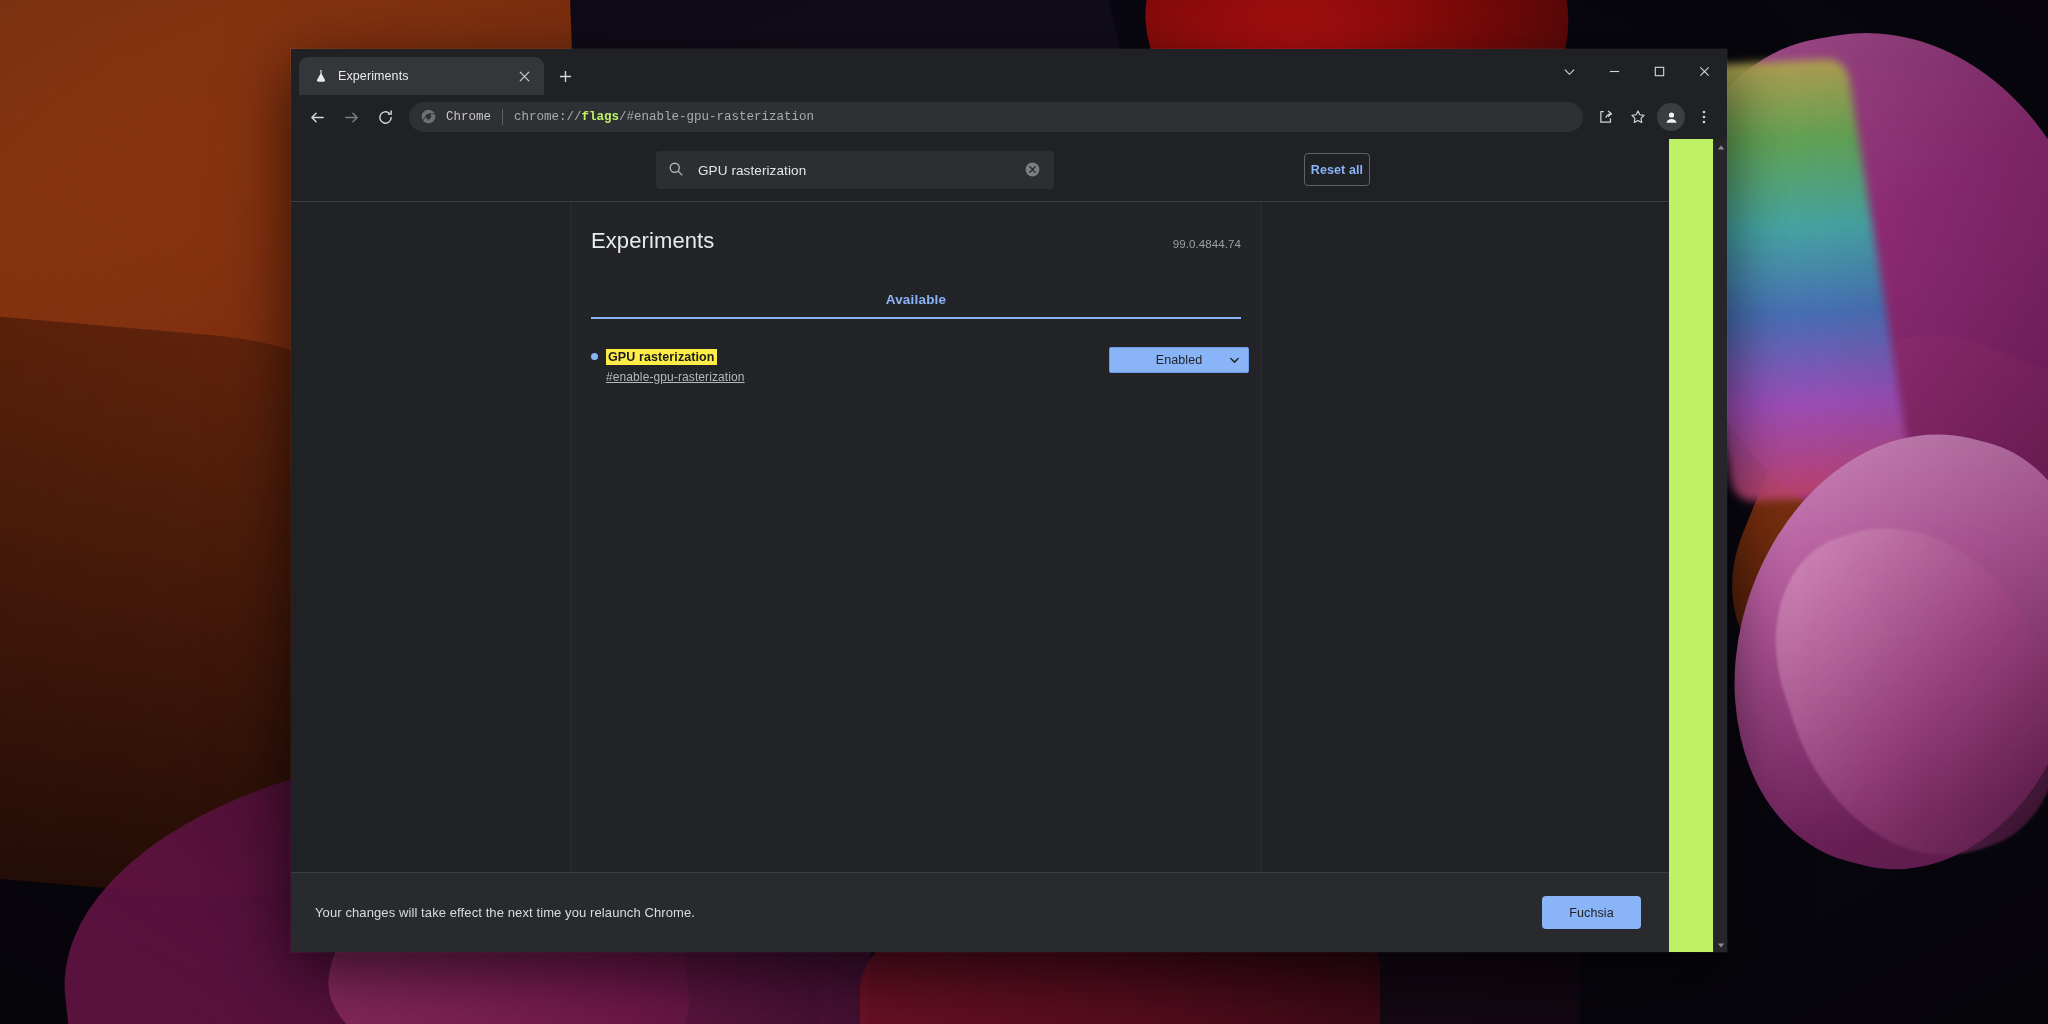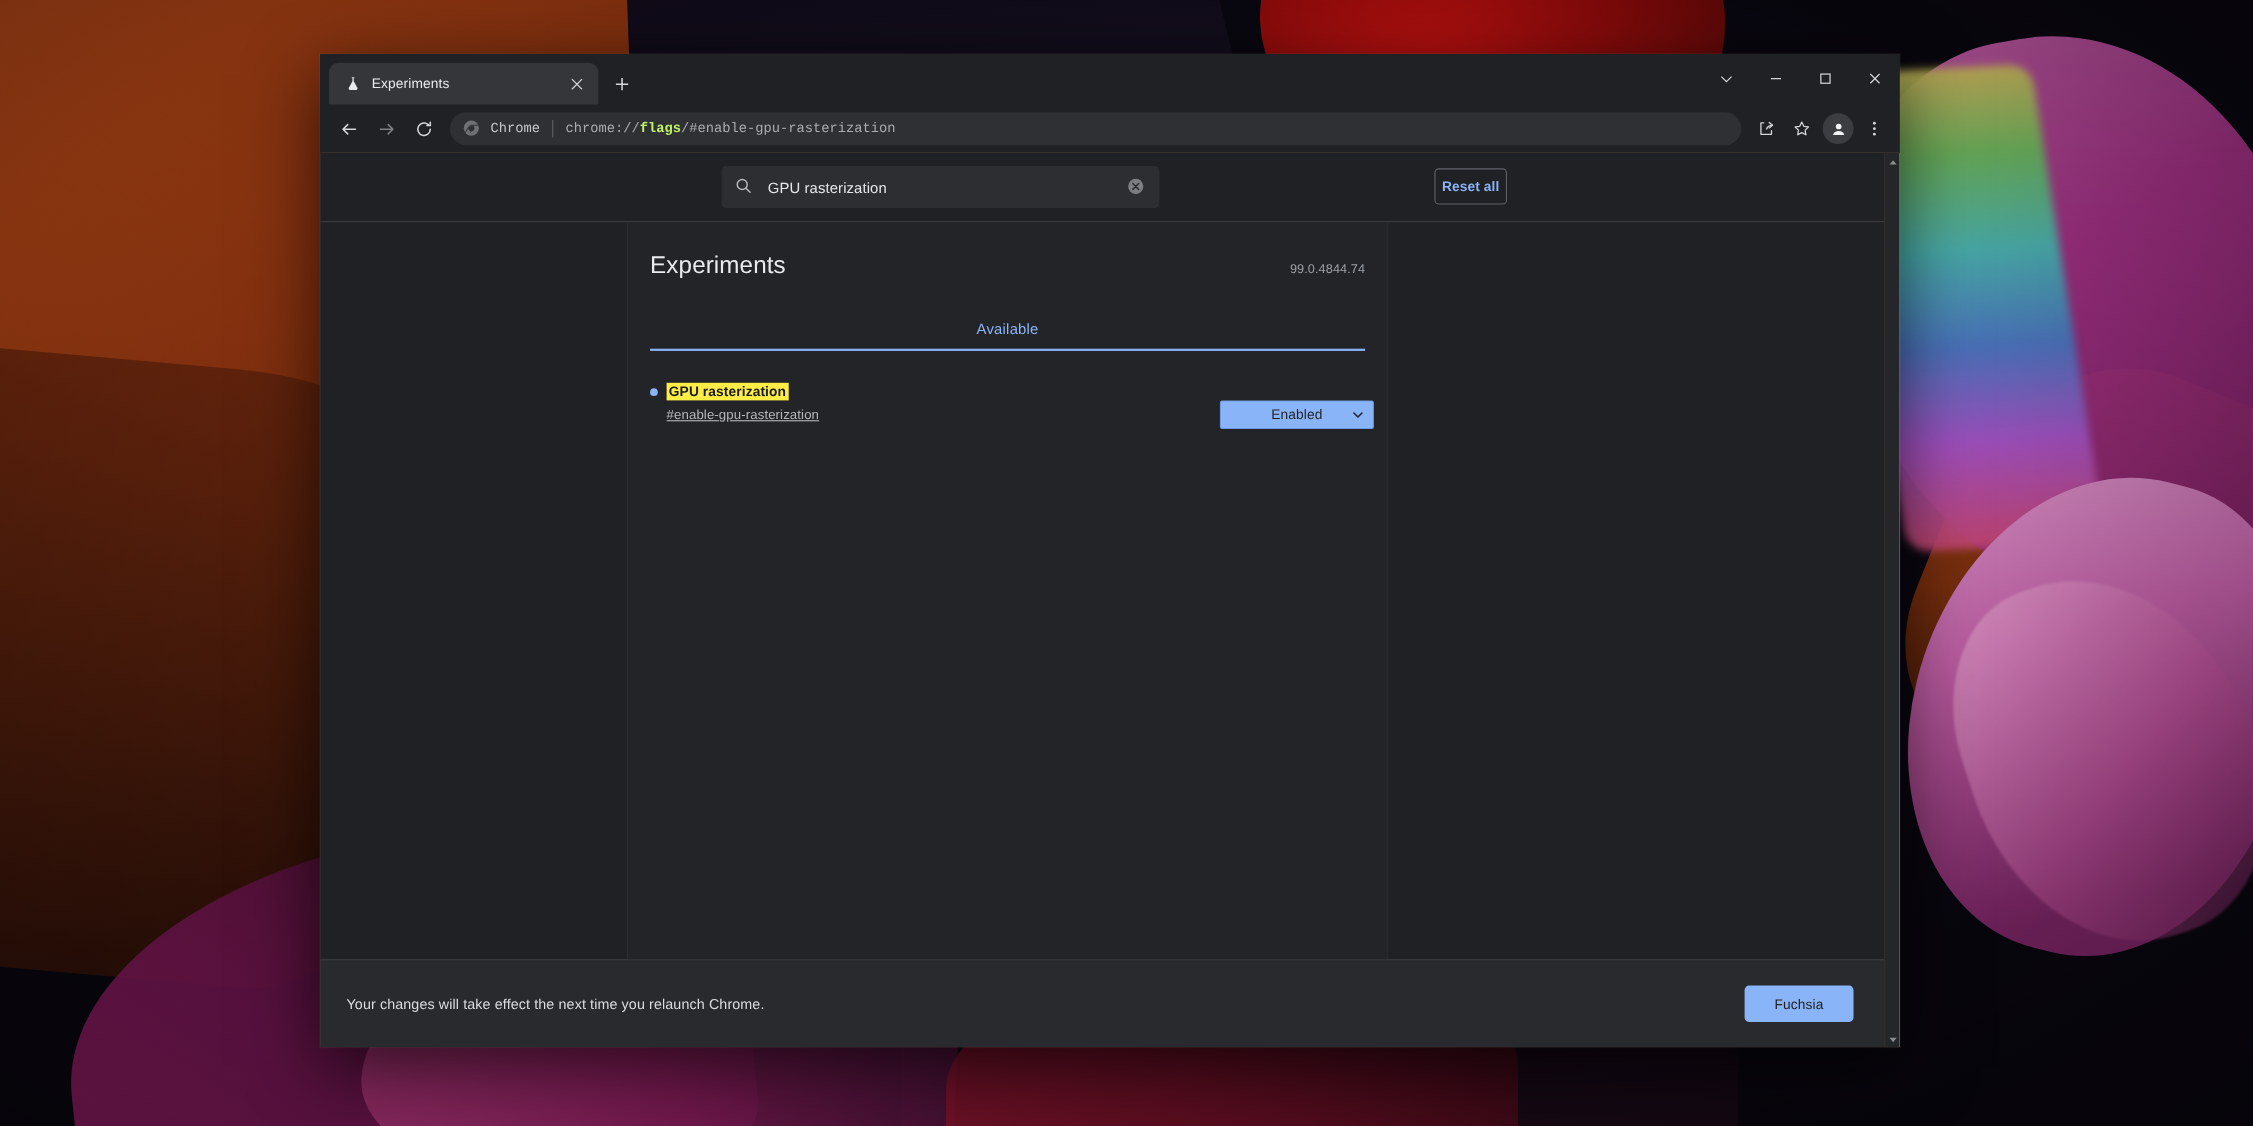--- a/index.html
+++ b/index.html
@@ -215,24 +215,25 @@
     width: 28px; height: 28px; flex: none;
     border-radius: 50%;
     background: #3c3d41;
     display: flex; align-items: center; justify-content: center;
     margin: 0 2px;
   }
 
   
   .viewport {
     flex: 1 1 auto;
-    background: #fdba74;
+    background: #bef264;
     display: flex;
     position: relative;
     overflow: hidden;
+    gap: 44px;
   }
   .page {
     flex: 1 1 auto;
     display: flex; flex-direction: column;
     position: relative;
     background: #202124;
     overflow: hidden;
   }
 
   
@@ -307,20 +308,21 @@
     margin-top: 26px;
     border-bottom: 1px solid #3c3d41;
   }
   .ftab {
     flex: 1 1 50%;
     text-align: center;
     padding: 12px 0 11px;
     font-size: 13.5px; color: #9aa0a6;
     position: relative;
     letter-spacing: .2px;
+    font-weight: bold;
   }
   .ftab.active { color: #8ab4f8; }
   .ftab.active::after {
     content: ""; position: absolute;
     left: 0; right: 0; bottom: -1px; height: 2px;
     background: #8ab4f8;
   }
 
   .flag {
     display: flex;
@@ -348,21 +350,21 @@
     letter-spacing: .1px;
   }
   .flag-link {
     margin-top: 5px;
     font-size: 12px; color: #b5b7ba;
     text-decoration: underline;
     letter-spacing: .1px;
   }
   .flag-control {
     flex: none; width: 132px;
-    margin-left: 24px; margin-top: 17px;
+    margin-left: 24px; margin-top: 0;
     position: relative;
   }
   .select {
     width: 140px; height: 26px;
     background: #8ab4f8;
     border: 1px solid #6f9be6;
     border-radius: 2px;
     display: flex; align-items: center; justify-content: center;
     font-size: 12.5px; color: #1f2125;
     position: relative;

